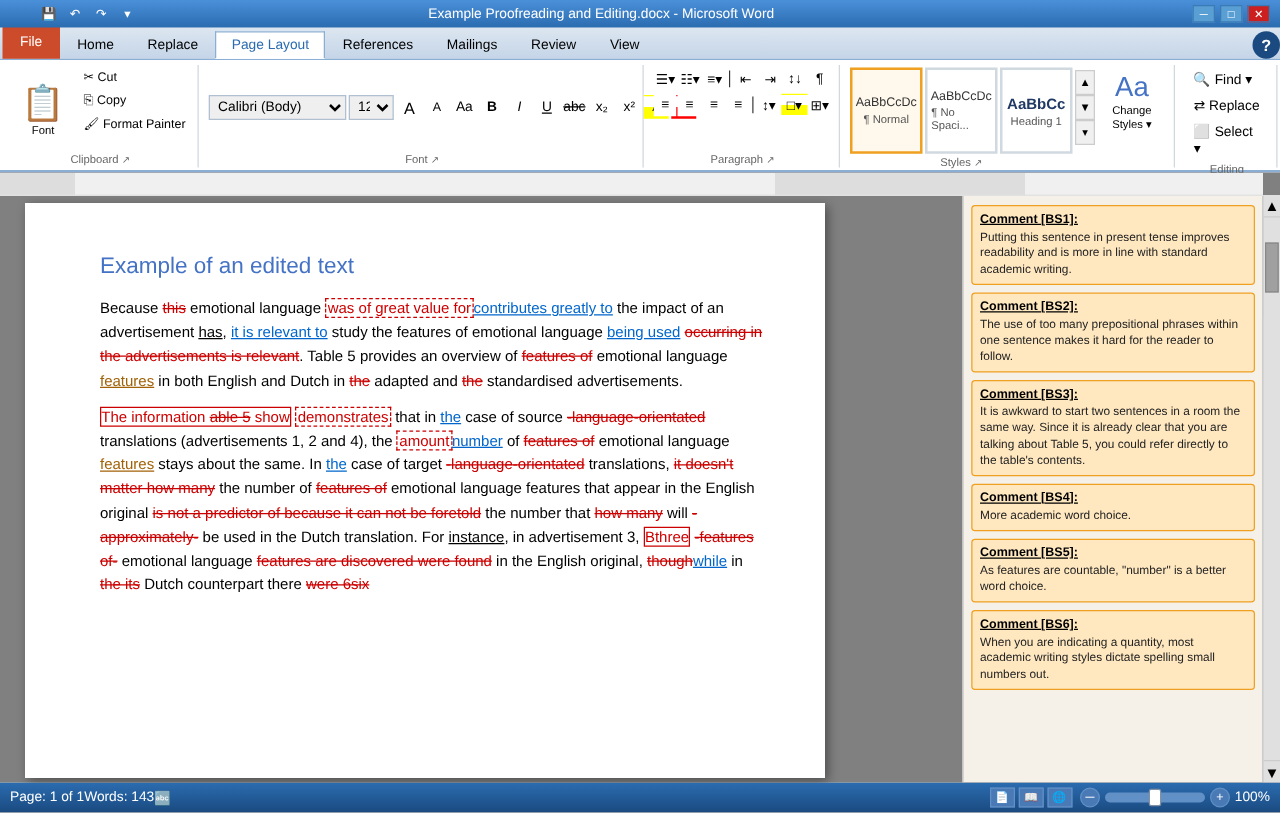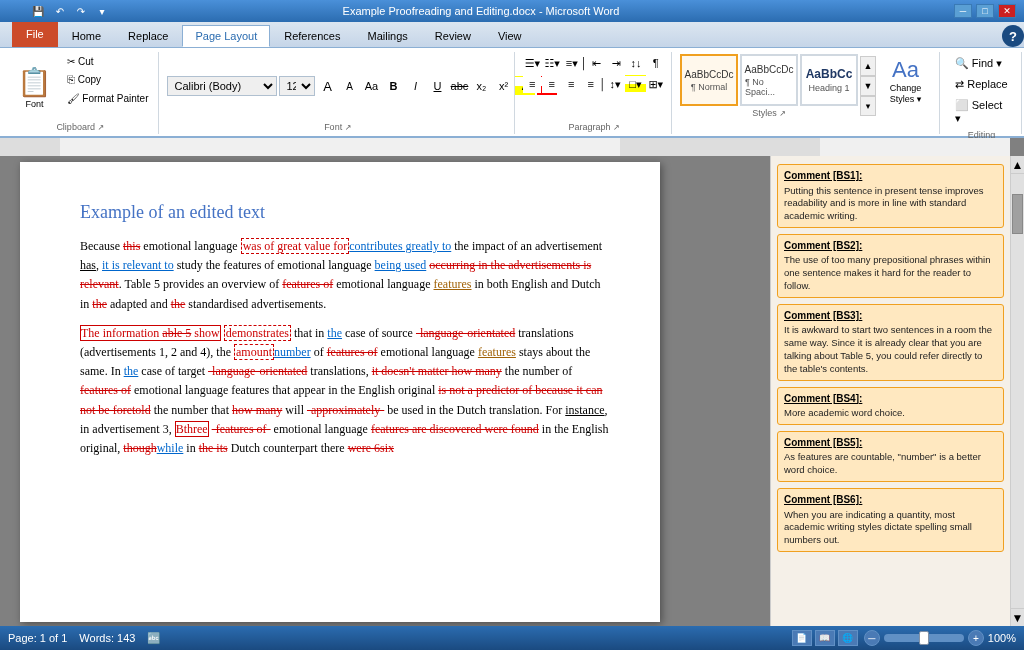--- a/index.html
+++ b/index.html
@@ -19,21 +19,21 @@
     .title-bar-title { flex: 1; text-align: center; }
     .title-bar-controls { display: flex; gap: 4px; }
     .title-btn { width: 18px; height: 14px; background: #5a9fd4; border: 1px solid #3a7ab5; color: white; font-size: 9px; display: flex; align-items: center; justify-content: center; cursor: pointer; }
 
     
     .ribbon-tabs {
       background: linear-gradient(to bottom, #dce6f0, #c5d5e8);
       height: 26px;
       display: flex;
       align-items: flex-end;
-      padding-left: 12px;
+      padding-left: 2px;
       border-bottom: 1px solid #8bafd4;
     }
     .ribbon-tab {
       padding: 3px 12px;
       font-size: 11px;
       cursor: pointer;
       height: 22px;
       display: flex;
       align-items: center;
       border: 1px solid transparent;
@@ -140,21 +140,21 @@
       border: 1px solid transparent;
       cursor: pointer;
       font-size: 11px;
       background: white;
     }
     .font-btn.bold { font-weight: bold; }
     .font-btn.italic { font-style: italic; }
     .font-btn.underline { text-decoration: underline; }
     .style-swatch {
       width: 58px;
-      height: 52px;
+      height: 69px;
       border: 2px solid #d0d8e0;
       display: flex;
       flex-direction: column;
       align-items: center;
       justify-content: center;
       cursor: pointer;
       font-size: 10px;
       padding: 3px;
       background: white;
     }
@@ -201,21 +201,20 @@
       height: calc(650px - 22px - 26px - 90px - 24px);
       overflow: hidden;
       position: relative;
     }
     .doc-scroll {
       flex: 1;
       overflow-y: auto;
       padding: 10px;
       display: flex;
       justify-content: flex-start;
-      font-family: Liberation Serif, serif;
     }
     .doc-page {
       background: white;
       width: 640px;
       min-height: 460px;
       padding: 40px 50px 40px 60px;
       box-shadow: 2px 2px 8px rgba(0,0,0,0.4);
       position: relative;
       margin-left: 10px;
     }
@@ -251,21 +250,21 @@
     .status-bar {
       background: linear-gradient(to bottom, #2b6cb0, #1a4a80);
       color: white;
       height: 24px;
       display: flex;
       align-items: center;
       justify-content: space-between;
       padding: 0 8px;
       font-size: 11px;
     }
-    .status-left { display: flex; gap: 12px; }
+    .status-left { display: flex; }
     .status-right { display: flex; align-items: center; gap: 6px; }
     .zoom-controls { display: flex; align-items: center; gap: 4px; }
     .zoom-btn { width: 16px; height: 16px; background: #4a7ab5; border: 1px solid #6090c5; color: white; display: flex; align-items: center; justify-content: center; font-size: 10px; cursor: pointer; border-radius: 50%; }
 
     
     .doc-title { color: #4472c4; font-size: 18px; font-weight: normal; margin-bottom: 14px; }
 
     .doc-text { font-size: 12px; line-height: 1.6; color: #000; }
     .doc-para { margin-bottom: 10px; }
     .inserted { color: #0066cc; text-decoration: underline; }

